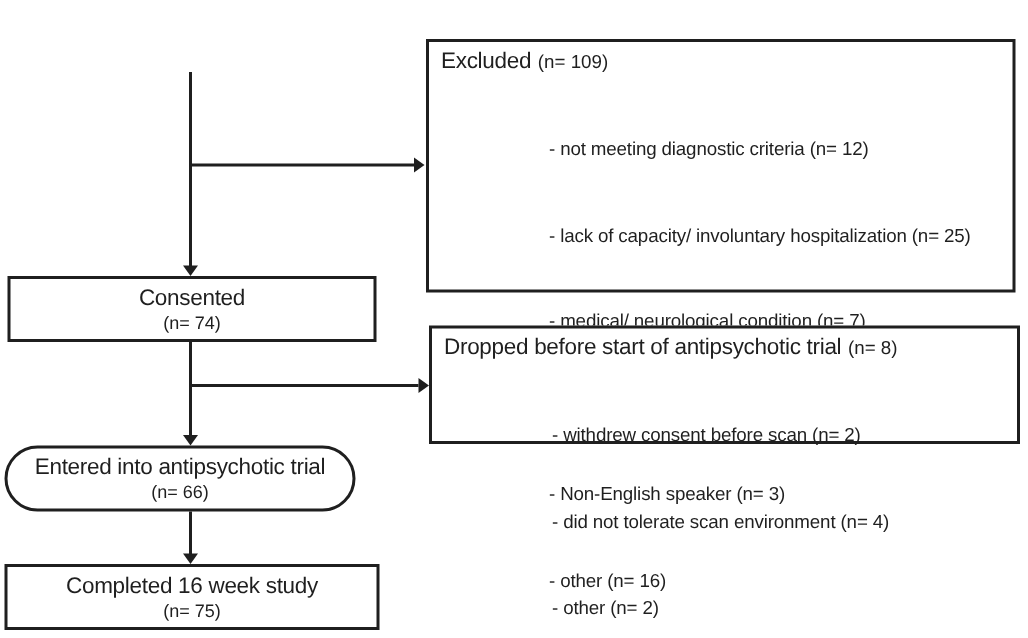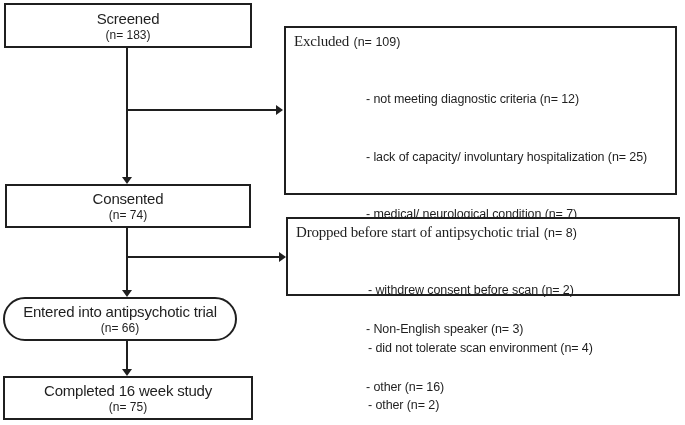--- a/index.html
+++ b/index.html
@@ -40,21 +40,20 @@
   }
   .side-box {
     padding: 4px 8px 4px 8px;
   }
   .side-header {
     white-space: nowrap;
   }
   .side-title {
     font-size: 15px;
     letter-spacing: -0.2px;
-    font-family: Liberation Serif, serif;
   }
   .side-n {
     font-size: 12.5px;
   }
   .side-items {
     margin-left: 72px;
     margin-top: 2px;
   }
   .side-item {
     font-size: 12.5px;
@@ -86,24 +85,20 @@
     border-top: 5px solid transparent;
     border-bottom: 5px solid transparent;
     border-left: 7px solid #1f1f1f;
   }
 </style>
 </head>
 <body>
 
 <div class="canvas">
 
-  <div class="box main-box" style="left:4px; top:3px; width:248px; height:45px;">
-    <div class="box-title">Screened</div>
-    <div class="box-n">(n= 183)</div>
-  </div>
 
   <div class="box main-box" style="left:5px; top:184px; width:246px; height:44px;">
     <div class="box-title">Consented</div>
     <div class="box-n">(n= 74)</div>
   </div>
 
   <div class="box main-box" style="left:3px; top:297px; width:234px; height:44px;border-radius:22px;">
     <div class="box-title">Entered into antipsychotic trial</div>
     <div class="box-n">(n= 66)</div>
   </div>

